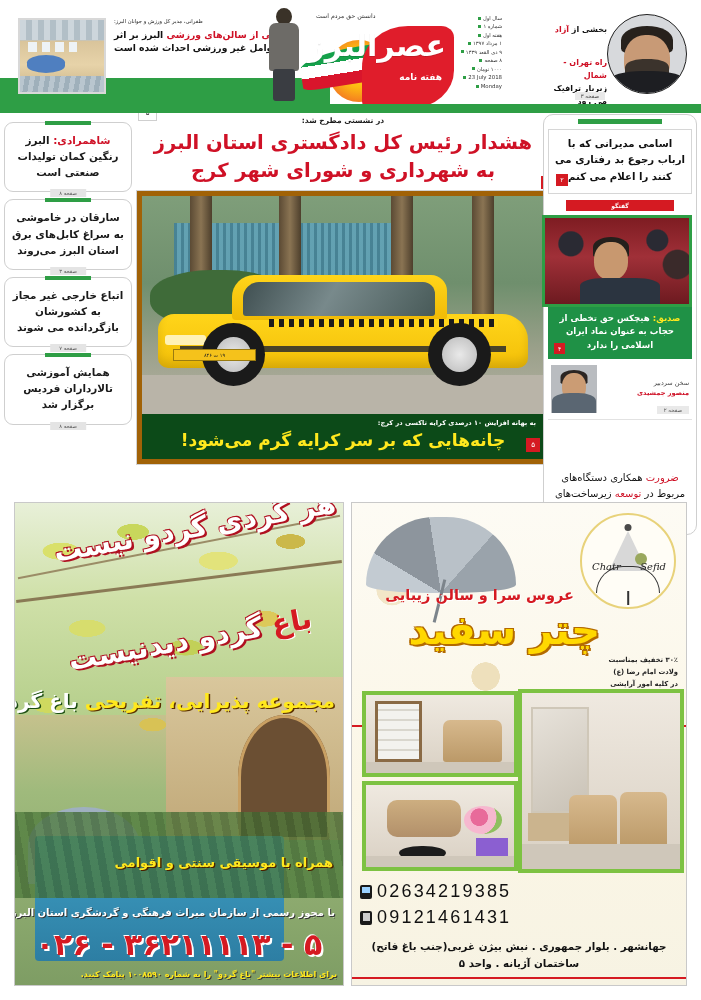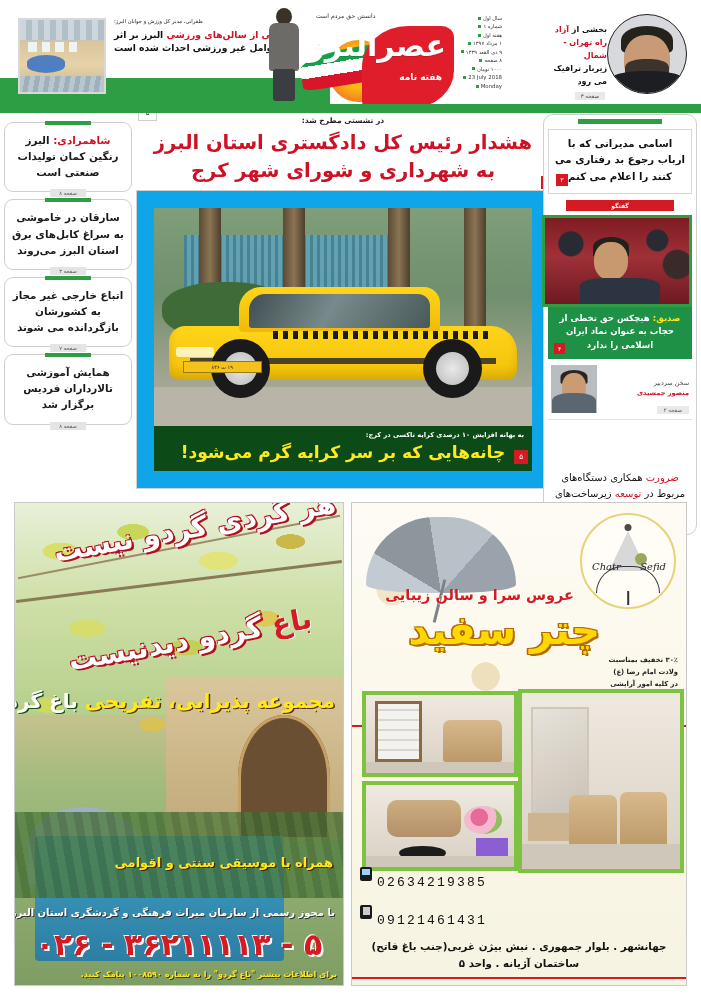--- a/index.html
+++ b/index.html
@@ -59,21 +59,21 @@
     border:1px solid #222;background:#d7d9dc;}
   .pr-photo .f{position:absolute;left:50%;top:26%;transform:translateX(-50%);width:46px;height:50px;
     border-radius:46% 46% 42% 42%;background:#c89a76;}
   .pr-photo .h{position:absolute;left:50%;top:14%;transform:translateX(-50%);width:52px;height:28px;
     border-radius:50% 50% 20% 20%;background:#27211c;}
   .pr-photo .b{position:absolute;left:50%;top:56%;transform:translateX(-50%);width:44px;height:22px;
     border-radius:40% 40% 10% 10%;background:#3b332c;}
   .pr-photo .s{position:absolute;left:50%;bottom:0;transform:translateX(-50%);width:76px;height:22px;
     border-radius:44% 44% 0 0;background:#1d1e22;}
   .pr-txt{position:absolute;right:84px;top:14px;width:62px;text-align:right;font-size:8px;line-height:1.62;font-weight:bold;}
-  .pr-txt .hl{color:#cf1126;}
+  .pr-txt .hl{color:#cf1126;margin-top:20px;}
   .pr-pg{position:absolute;right:86px;top:82px;font-size:5.4px;background:#e9e9e9;color:#444;padding:1px 6px;}
 
   
   .rule-green{position:absolute;left:0;top:104px;width:701px;height:9px;background:#2e9e45;}
 
   
   .body-row{position:absolute;left:0;top:114px;width:701px;height:384px;}
 
   
   .left-col{position:absolute;left:4px;top:8px;width:128px;}
@@ -85,21 +85,21 @@
   .sbox .pg{position:absolute;left:50%;transform:translateX(-50%);bottom:-6px;font-size:5.2px;
     background:#e4e4e4;color:#555;padding:1px 9px;}
 
   
   .center-col{position:absolute;left:136px;top:0px;width:414px;}
   .lead-kicker{text-align:center;font-size:7.6px;font-weight:bold;color:#1a1a1a;margin:2px 0 4px;}
   .lead-head{text-align:center;font-size:19.5px;line-height:1.42;font-weight:bold;color:#cf1126;padding:0 10px;}
   .lead-pg{position:absolute;right:-4px;top:62px;width:13px;height:13px;background:#d51a22;color:#fff;
     font-size:7px;display:flex;align-items:center;justify-content:center;}
 
-  .photo-wrap{position:relative;margin-top:6px;border:1px solid #d2d2d2;padding:17px;background:#0ea5e9;}
+  .photo-wrap{position:relative;margin-top:6px;border:1px solid #d2d2d2;padding:5px;background:#a16207;}
   .photo{position:relative;width:100%;height:218px;overflow:hidden;background:#8fa27c;}
   .photo .bg{position:absolute;inset:0;background:
       linear-gradient(#7f9e7a 0%,#6f8f6d 40%,#9aa08a 70%,#b6b2a4 100%);}
   .photo .fence{position:absolute;left:8%;top:12%;width:58%;height:30%;
     background:repeating-linear-gradient(90deg,#3f7f9a 0 3px,#5fa3bd 3px 7px);opacity:.85;}
   .photo .tree{position:absolute;top:0;width:22px;height:56%;background:linear-gradient(90deg,#5b4a34,#8a7453,#4d3f2c);}
   .photo .bush{position:absolute;left:2%;top:34%;width:34%;height:26%;border-radius:45%;background:#3f6b39;}
   .photo .ground{position:absolute;left:0;bottom:0;width:100%;height:18%;background:#b9b4a8;}
   .car{position:absolute;left:4%;bottom:13%;width:92%;height:52%;}
   .car .body{position:absolute;left:0;bottom:16%;width:100%;height:48%;background:linear-gradient(#ffd51a,#f3bf08);
@@ -268,21 +268,21 @@
   .sph .sofa{position:absolute;left:14%;top:18%;width:50%;height:46%;background:linear-gradient(#cdae80,#b2906a);border-radius:10px;}
   .sph .flower{position:absolute;right:8%;top:26%;width:26%;height:34%;border-radius:50%;
     background:radial-gradient(circle at 40% 40%,#e86a9a 0 30%,#f6b8cf 32% 60%,#8fbf5f 62% 100%);}
   .sph .basin{position:absolute;left:22%;bottom:8%;width:32%;height:18%;border-radius:50%;background:#1c1c1c;}
   .sph .box{position:absolute;right:4%;bottom:8%;width:22%;height:28%;background:#8b5fd1;}
   .sph .door{position:absolute;left:6%;top:8%;width:28%;height:70%;
     background:repeating-linear-gradient(0deg,#f3f2ee 0 8px,#d9d6cd 8px 10px);border:3px solid #8a6a45;}
 
   .adr-contact{position:absolute;left:8px;bottom:52px;width:190px;text-align:left;direction:ltr;}
   .adr-contact .row{display:flex;align-items:center;gap:5px;margin-bottom:5px;}
-  .adr-contact .num{font-size:13px;letter-spacing:2.2px;color:#111;font-family:Liberation Mono, monospace;margin-top:18px;}
+  .adr-contact .num{font-size:18px;letter-spacing:2.2px;color:#111;font-family:Liberation Sans, sans-serif;}
   .ic{width:12px;height:14px;flex:0 0 auto;position:relative;}
   .ic.phone{background:#1a1a1a;border-radius:2px;}
   .ic.phone::after{content:"";position:absolute;left:2px;top:2px;width:8px;height:6px;background:#9ad1ff;}
   .ic.mobile{background:#1a1a1a;border-radius:2px;}
   .ic.mobile::after{content:"";position:absolute;left:2.5px;top:2px;width:7px;height:8px;background:#ccc;}
 
   .adr-addr{position:absolute;left:6px;right:6px;bottom:14px;text-align:center;font-size:10.3px;
     font-weight:bold;line-height:1.58;color:#111;}
   .adr-bottomrule{position:absolute;left:0;right:0;bottom:6px;height:2px;background:#d51a22;}
 </style>

